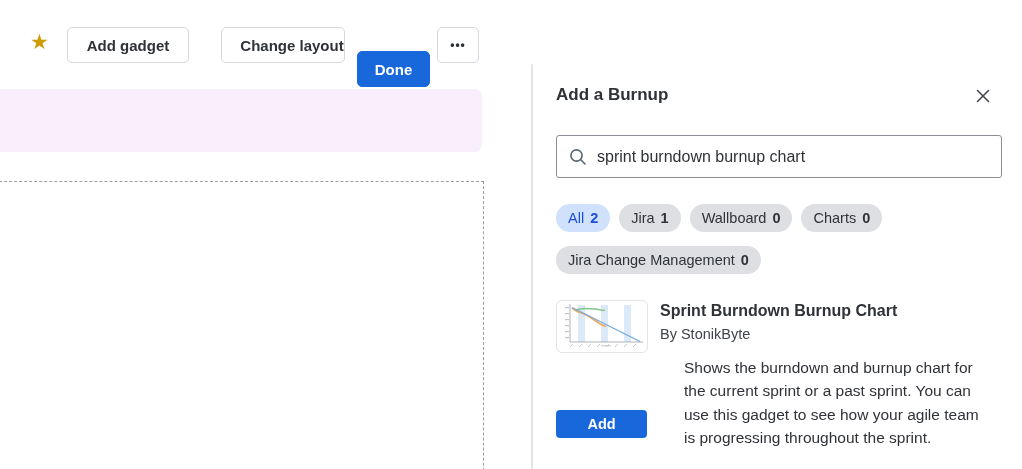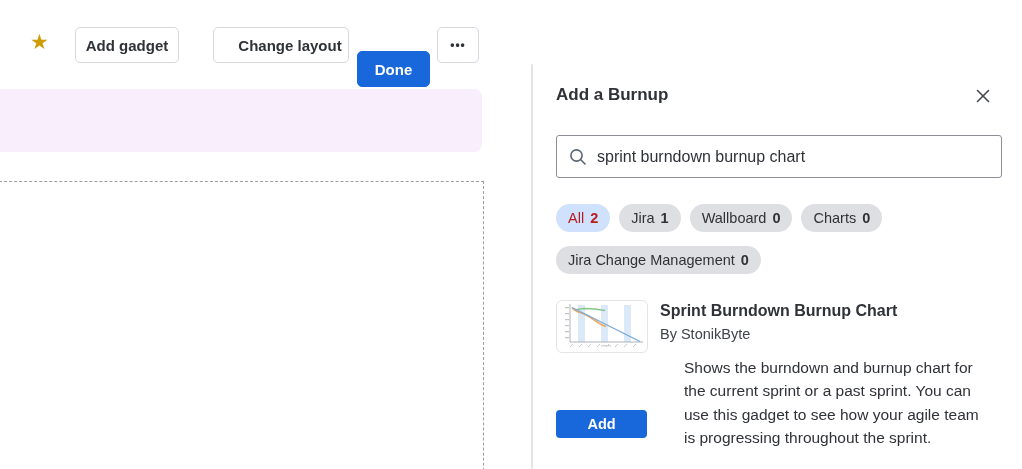--- a/index.html
+++ b/index.html
@@ -13,22 +13,22 @@
   .star {
     position:absolute; left:30px; top:31px; font-size:21px; line-height:21px;
     color:#CF9D03; cursor:pointer;
   }
   .btn {
     position:absolute; top:27px; height:36px; display:flex; align-items:center;
     justify-content:center; background:#fff; border:1px solid #d5d8dd;
     border-radius:5px; font-size:15px; font-weight:600; color:#2f3237;
     cursor:pointer;
   }
-  .btn-add-gadget   { left:75px;  width:104px; }
-  .btn-change-layout{ left:213px; width:136px;padding-left:18px; }
+  .btn-add-gadget   { left:67px;  width:122px; }
+  .btn-change-layout{ left:221px; width:124px;padding-left:18px; }
   .btn-done {
     left:357px; width:73px; background:#1868DB; border-color:#1868DB;
     color:#ffffff; font-weight:700;margin-top:24px;
   }
   .btn-more { left:437px; width:42px; font-size:12px; letter-spacing:1px; font-weight:700; }
   
   .banner {
     position:absolute; left:-16px; top:89px; width:498px; height:63px;
     background:#F8EEFC; border-radius:8px;
   }
@@ -61,21 +61,21 @@
   .chips {
     position:absolute; left:556px; top:204px; width:452px;
     display:flex; flex-wrap:wrap; column-gap:9px; row-gap:14px;
   }
   .chip {
     height:28px; display:inline-flex; align-items:center; padding:0 12px;
     background:#dedfe3; border-radius:14px; font-size:14.5px; color:#2f3237;
     cursor:pointer; white-space:nowrap;
   }
   .chip .count { font-weight:700; margin-left:6px; }
-  .chip.active { background:#CFE1FD; color:#b91c1c; }
+  .chip.active { background:#CFE1FD; color:#1d4ed8; }
   
   .thumb {
     position:absolute; left:556px; top:300px; width:92px; height:53px;
     border:1px solid #e3e4e8; border-radius:6px; background:#fff; overflow:hidden;
   }
   .result-title {
     position:absolute; left:660px; top:302px; font-size:16px; font-weight:700;
     color:#2f3237;
   }
   .result-byline {

